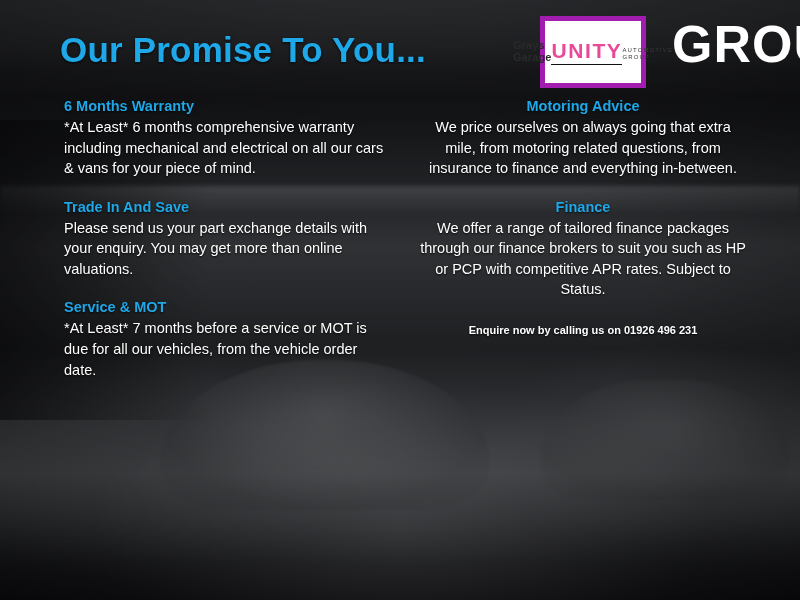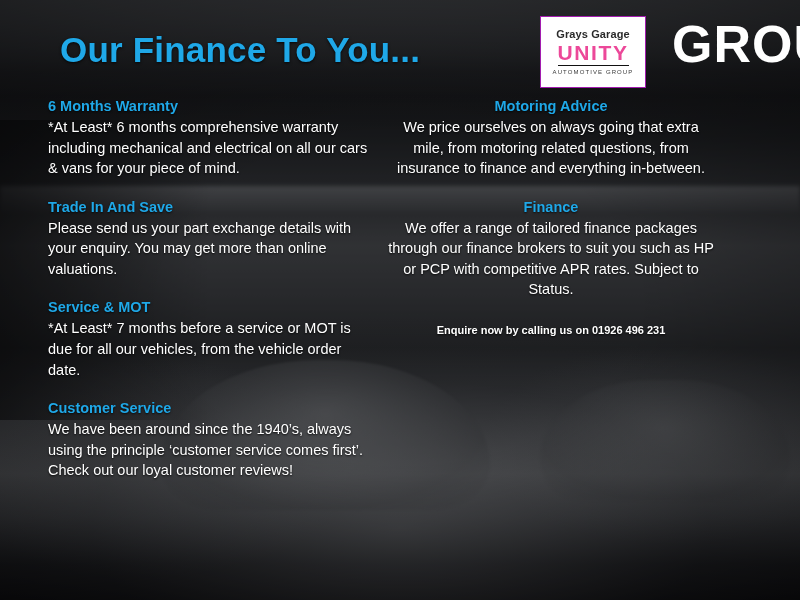--- a/index.html
+++ b/index.html
@@ -85,22 +85,22 @@
     text-shadow: 0 1px 3px rgba(0,0,0,0.8);
     white-space: nowrap;
   }
 
   
   .logo-unity {
     position: absolute;
     left: 540px; top: 16px;
     width: 106px; height: 72px;
     background: #ffffff;
-    border: 1px solid #a21caf;
-    display: flex; flex-direction: column;
+    border: 5px solid #a21caf;
+    display: flex; flex-direction: row;
     align-items: center; justify-content: center;
     line-height: 1.05;
   }
   .logo-unity .u-top { font-size: 11px; color: #2a2a2a; font-weight: bold; letter-spacing: .1px; }
   .logo-unity .u-mid {
     font-size: 21px; color: #ec4899; font-weight: bold; letter-spacing: 1.6px;
     border-bottom: 1.5px solid #111; padding-bottom: 1px; margin-top: 1px;
   }
   .logo-unity .u-bot { font-size: 6px; color: #3a3a3a; letter-spacing: 1.1px; margin-top: 3px; }
 
@@ -110,24 +110,24 @@
     font-size: 52px;
     font-weight: bold;
     color: #ffffff;
     letter-spacing: 1px;
     font-family: "Liberation Sans", sans-serif;
     line-height: 1;
   }
 
   .cols {
     position: absolute;
-    left: 48px; top: 98px;
+    left: 64px; top: 98px;
     width: 700px;
     display: flex;
-    gap: 18px;
+    gap: 34px;
   }
   .col { width: 320px; }
   .col.right { width: 330px; text-align: center; }
 
   .block { margin-bottom: 20px; }
   .block h3 {
     font-size: 14.5px;
     font-weight: bold;
     color: #1fa8e8;
     margin-bottom: 3px;
@@ -156,21 +156,21 @@
   <div class="bg-band-top"></div>
   <div class="bg-beam"></div>
   <div class="bg-dark-left"></div>
   <div class="bg-car"></div>
   <div class="bg-car2"></div>
   <div class="bg-vignette"></div>
   <div class="bg-overlay"></div>
 
   <div class="content">
 
-    <div class="title">Our Finance To You...</div>
+    <div class="title">Our Promise To You...</div>
 
     <div class="logo-unity">
       <div class="u-top">Grays Garage</div>
       <div class="u-mid">UNITY</div>
       <div class="u-bot">AUTOMOTIVE GROUP</div>
     </div>
 
     <div class="logo-fiat">GROUP</div>
 
     <div class="cols">
@@ -181,24 +181,20 @@
           <p>*At Least* 6 months comprehensive warranty including mechanical and electrical on all our cars &amp; vans for your piece of mind.</p>
         </div>
         <div class="block">
           <h3>Trade In And Save</h3>
           <p>Please send us your part exchange details with your enquiry. You may get more than online valuations.</p>
         </div>
         <div class="block">
           <h3>Service &amp; MOT</h3>
           <p>*At Least* 7 months before a service or MOT is due for all our vehicles, from the vehicle order date.</p>
         </div>
-        <div class="block">
-          <h3>Customer Service</h3>
-          <p>We have been around since the 1940’s, always using the principle ‘customer service comes first’. Check out our loyal customer reviews!</p>
-        </div>
       </div>
 
       <div class="col right">
         <div class="block">
           <h3>Motoring Advice</h3>
           <p>We price ourselves on always going that extra mile, from motoring related questions, from insurance to finance and everything in-between.</p>
         </div>
         <div class="block">
           <h3>Finance</h3>
           <p>We offer a range of tailored finance packages through our finance brokers to suit you such as HP or PCP with competitive APR rates. Subject to Status.</p>

